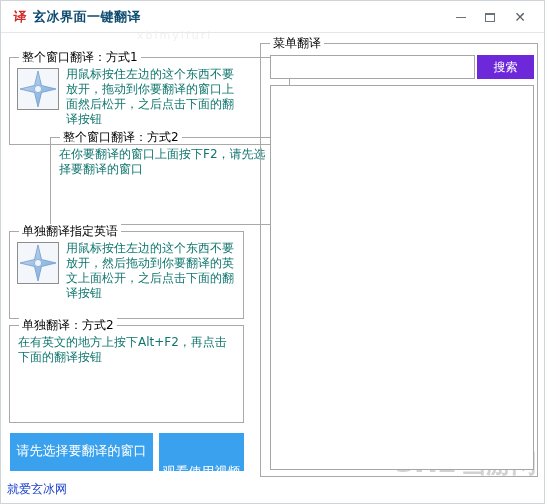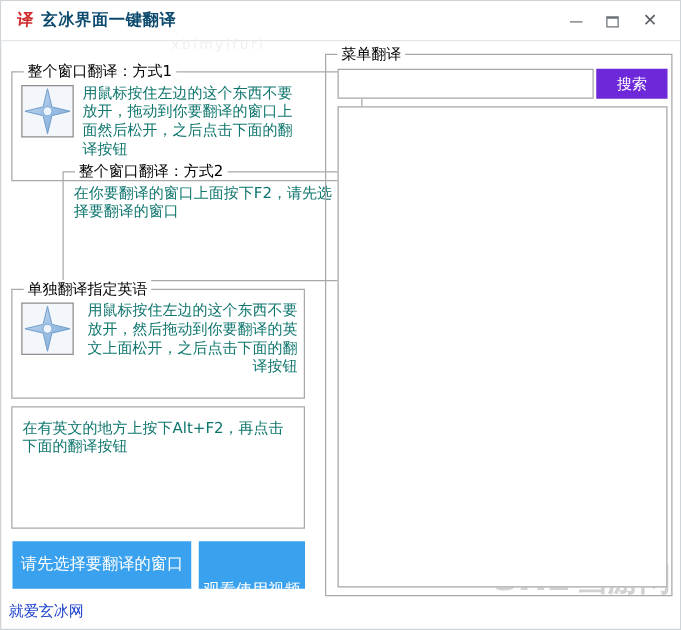--- a/index.html
+++ b/index.html
@@ -127,21 +127,21 @@
     padding: 0 3px;
     font-size: 12px;
     color: #000000;
     white-space: nowrap;
     line-height: 14px;
   }
 
   
   #gb-whole1 { left: 8px;  top: 56px;  width: 281px; height: 88px; }
   #gb-whole2 { left: 8px;  top: 136px; width: 275px; height: 88px; margin-left: 41px; }
-  #gb-single1{ left: 8px;  top: 230px; width: 235px; height: 88px; text-align: right; }
+  #gb-single1{ left: 8px;  top: 230px; width: 235px; height: 88px; }
   #gb-single2{ left: 8px;  top: 324px; width: 235px; height: 98px; }
 
   #gb-menu   { left: 259px; top: 42px; width: 278px; height: 434px; }
 
   
   .drag-icon {
     position: absolute;
     left: 7px; top: 10px;
     width: 42px; height: 42px;
     border: 1px solid #8d8d8d;
@@ -293,20 +293,21 @@
     <div class="drag-icon">
       <svg width="40" height="40" viewBox="0 0 40 40">
         <path d="M20 2 L23.5 16.5 L38 20 L23.5 23.5 L20 38 L16.5 23.5 L2 20 L16.5 16.5 Z" fill="url(#g1)" stroke="#6f9ccb" stroke-width="0.8"></path>
         <circle cx="20" cy="20" r="3.6" fill="#eef4fb" stroke="#7fa8d4" stroke-width="0.8"></circle>
       </svg>
     </div>
     <div class="instr instr-with-icon">用鼠标按住左边的这个东西不要放开，然后拖动到你要翻译的英文上面松开，之后点击下面的翻译按钮</div>
   </div>
 
   <div class="groupbox" id="gb-single2">
+    <div class="gb-title">单独翻译：方式2</div>
     <div class="instr instr-plain">在有英文的地方上按下Alt+F2，再点击下面的翻译按钮</div>
   </div>
 
   <button class="bluebtn" id="btn-select-window">请先选择要翻译的窗口</button>
 
   <button class="bluebtn" id="btn-video-tutorial">
     <span class="l1">观看使用视频</span>
     <span class="l2">教程</span>
   </button>
 

